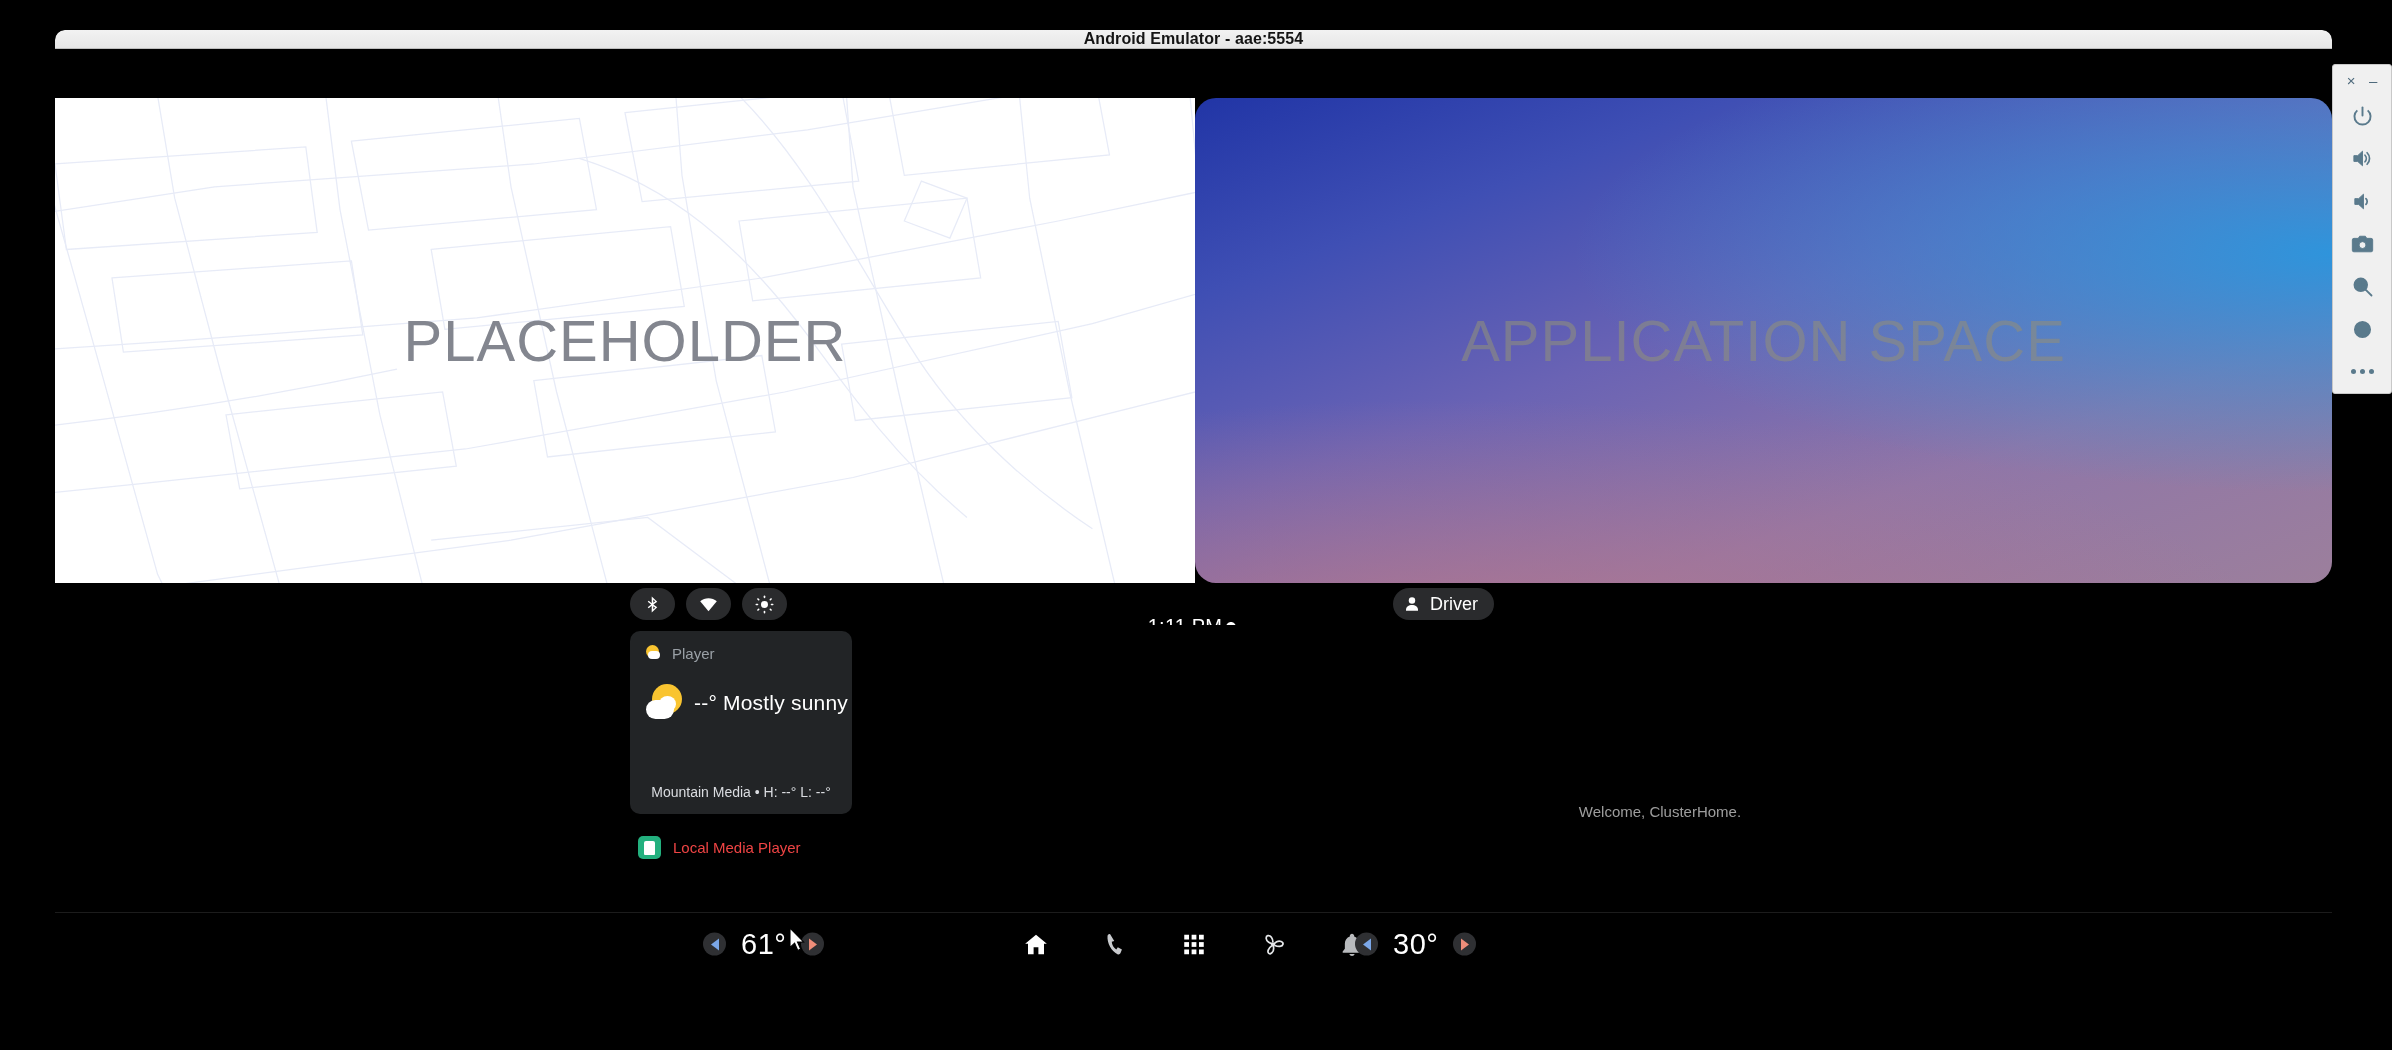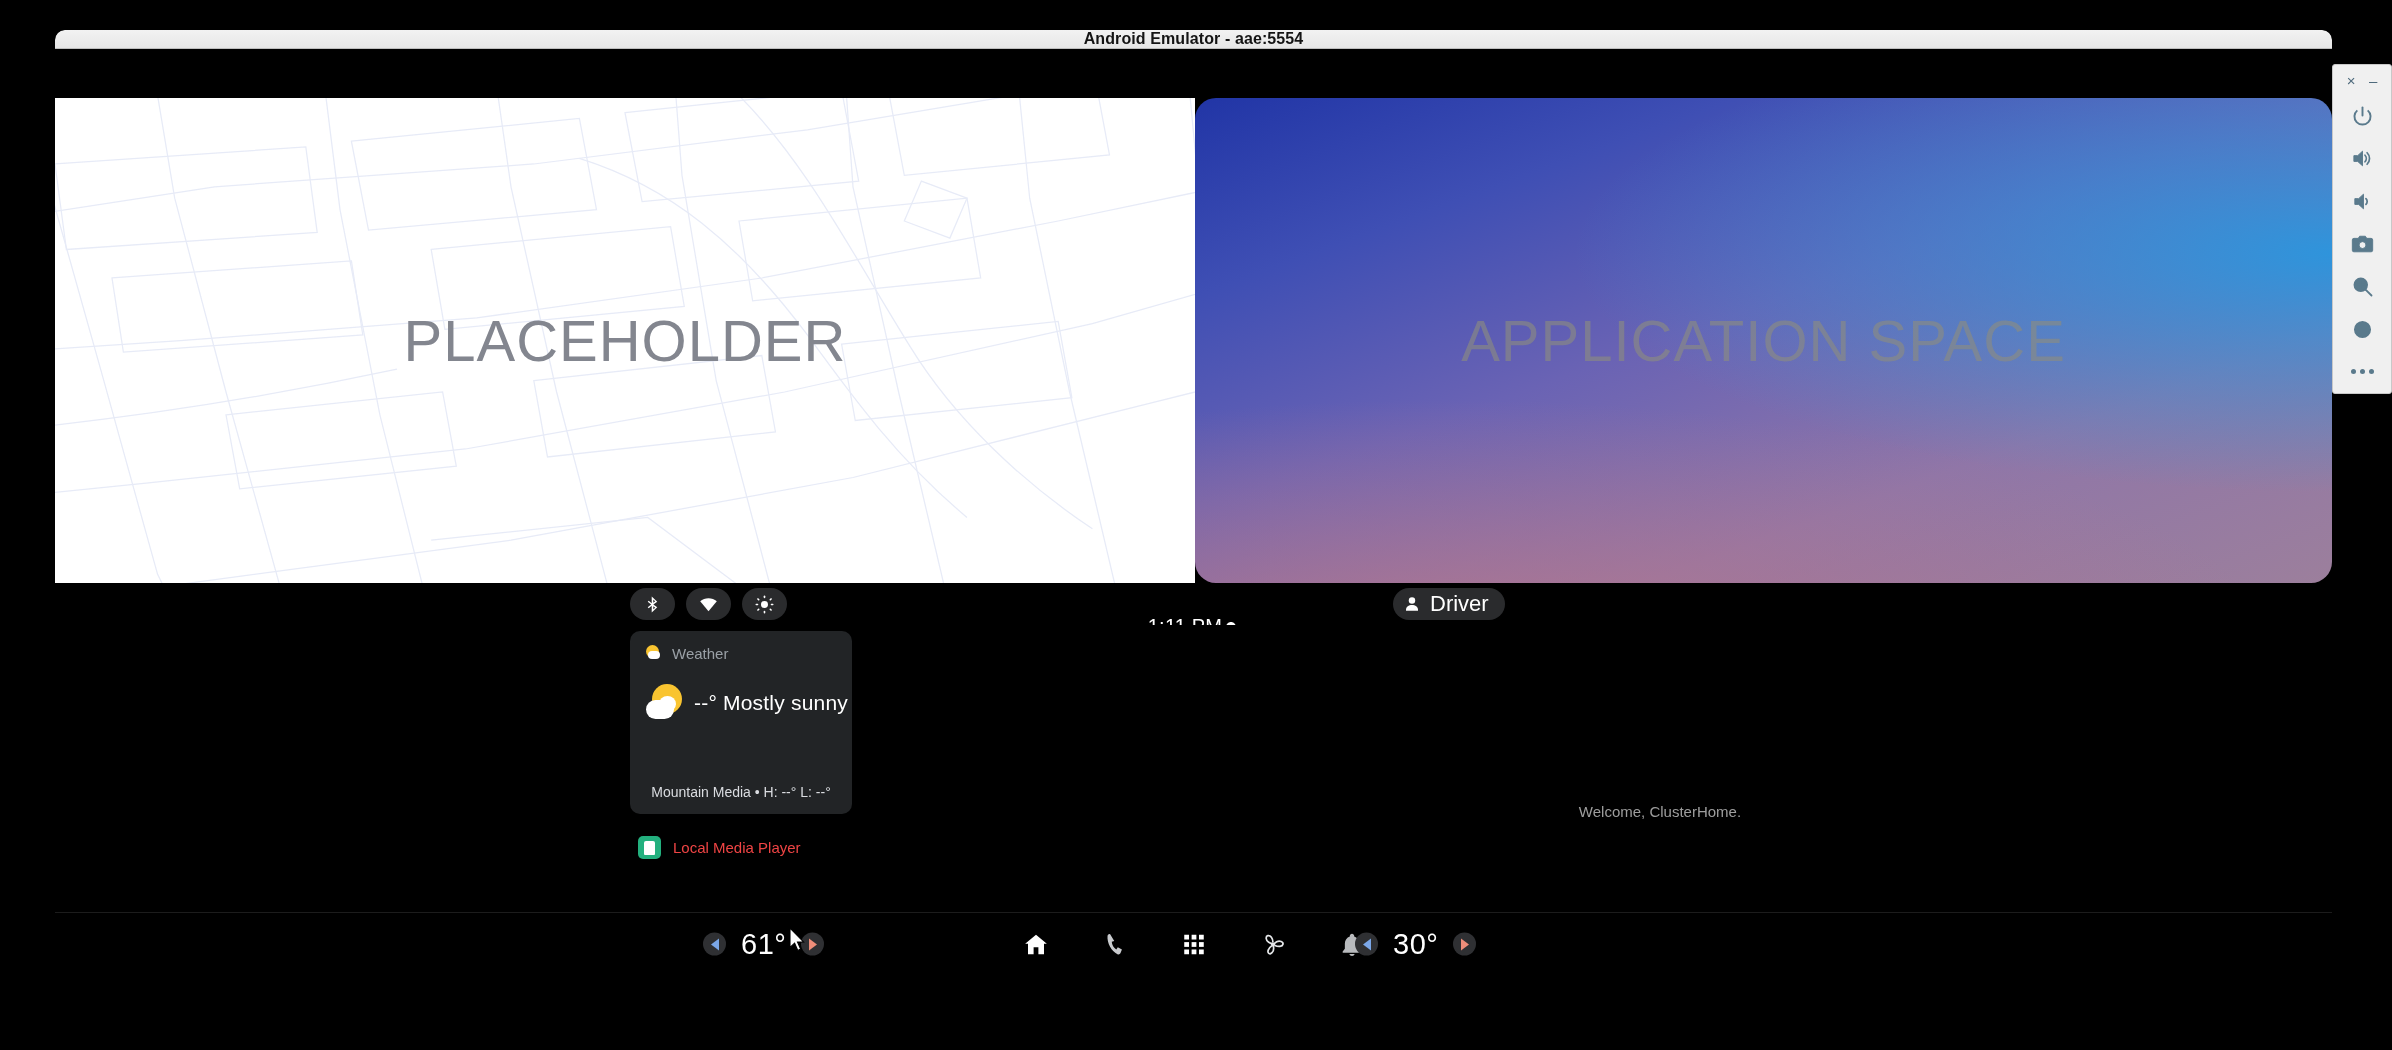--- a/index.html
+++ b/index.html
@@ -87,21 +87,21 @@
   }
   .sb-clock{ font-size:20px; color:#fff; letter-spacing:.2px; }
   .sb-center svg{ width:16px; height:18px; fill:#fff; }
 
   .profile-btn{
     position:absolute; left:1338px;
     height:32px; padding:0 16px 0 10px; border-radius:16px; background:#2a2b2d;
     display:flex; align-items:center; gap:9px;
   }
   .profile-btn svg{ width:18px; height:18px; fill:#fff; }
-  .profile-label{ font-size:22px; color:#fff; }
+  .profile-label{ font-size:18px; color:#fff; }
 
   
   .content{ position:absolute; left:0; top:558px; width:2277px; height:350px; background:#000; }
 
   .widget-col{ position:absolute; left:575px; top:6px; width:222px; }
 
   .weather-card{
     width:222px; height:183px; background:#222426; border-radius:10px;
     position:relative; padding:14px 16px;
   }
@@ -288,21 +288,21 @@
       <div class="content">
 
         <div class="widget-col">
 
           <div class="weather-card">
             <div class="wc-head">
               <span class="sun-mini">
                 <i class="s"></i>
                   <i class="c"></i>
               </span>
-              <span class="wc-head-label">Weather</span>
+              <span class="wc-head-label">Player</span>
             </div>
             <div class="wc-main">
               <span class="sun-big">
                 <i class="s"></i>
                   <i class="c2"></i>
                   <i class="c"></i>
               </span>
               <span class="wc-temp">--° Mostly sunny</span>
             </div>
             <div class="wc-foot">Mountain Media • H: --° L: --°</div>

